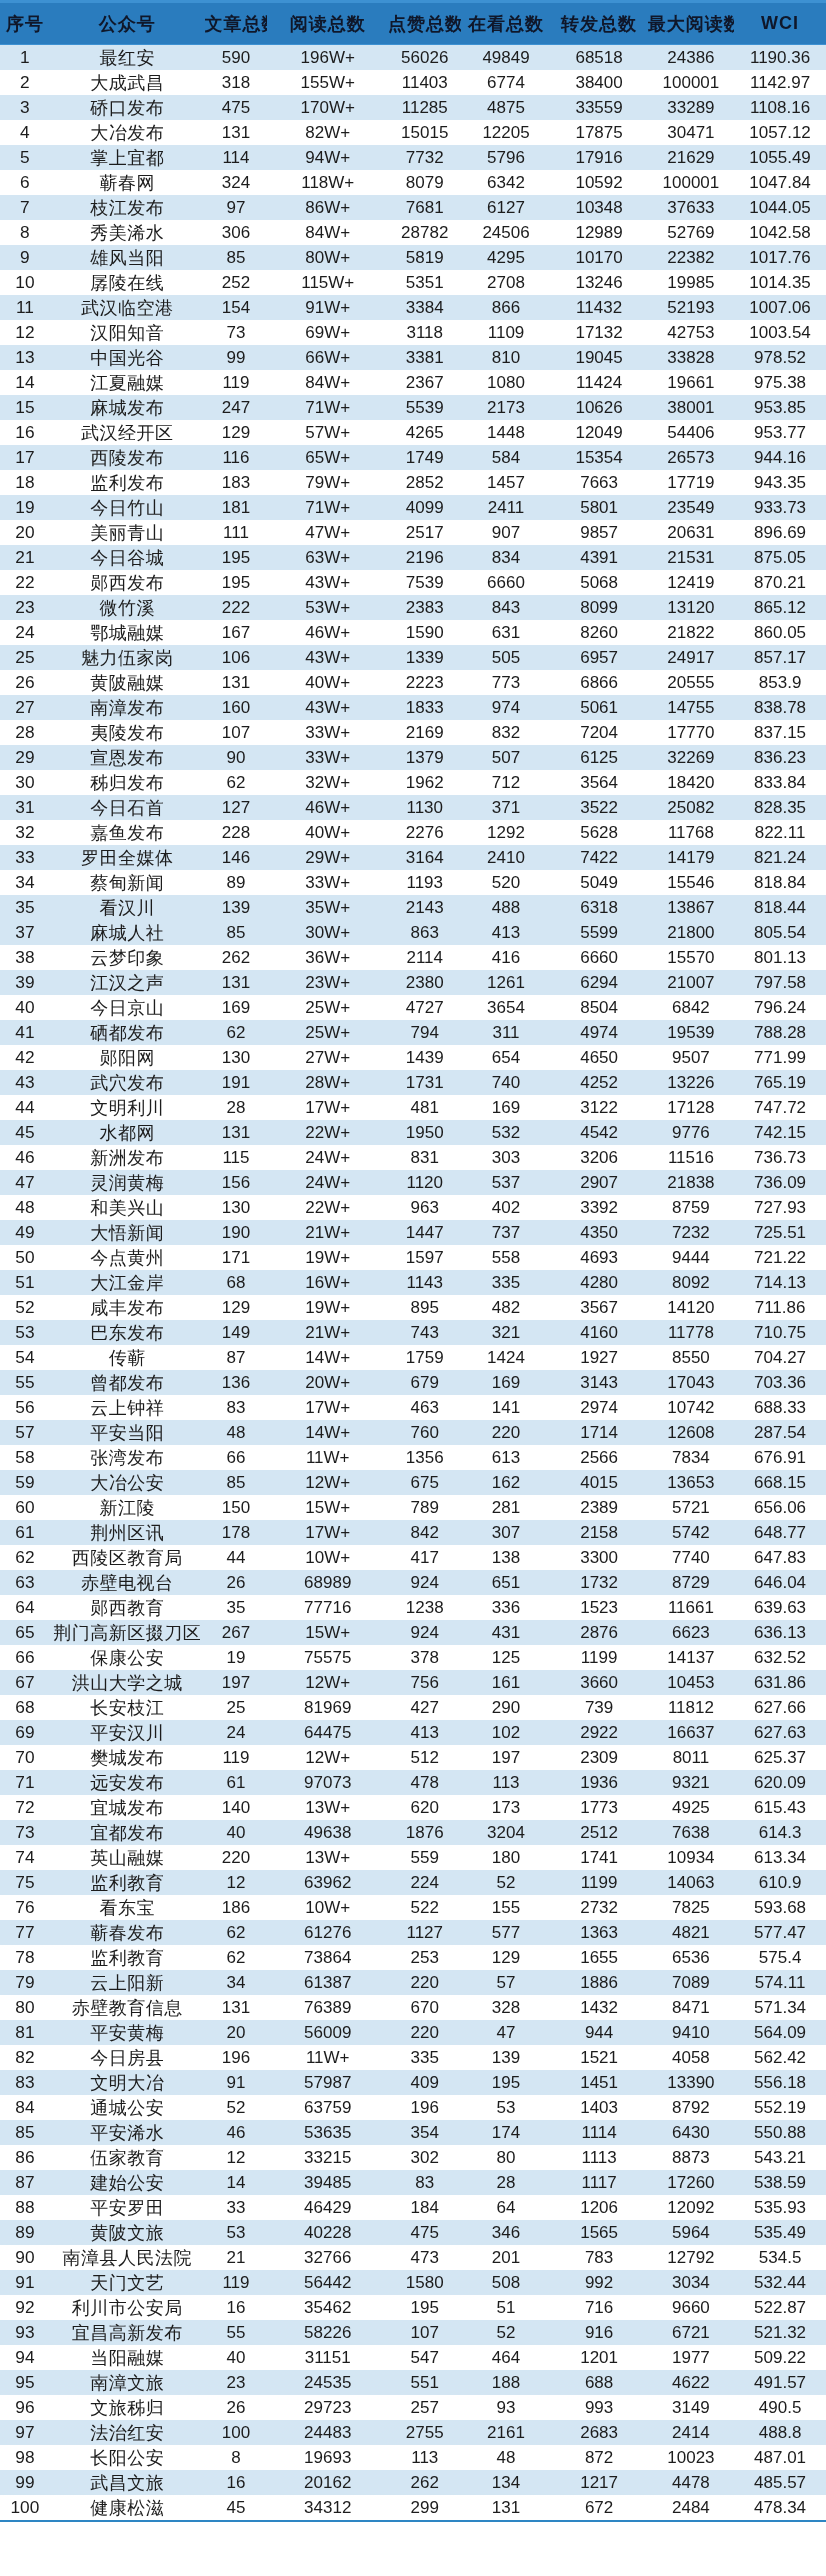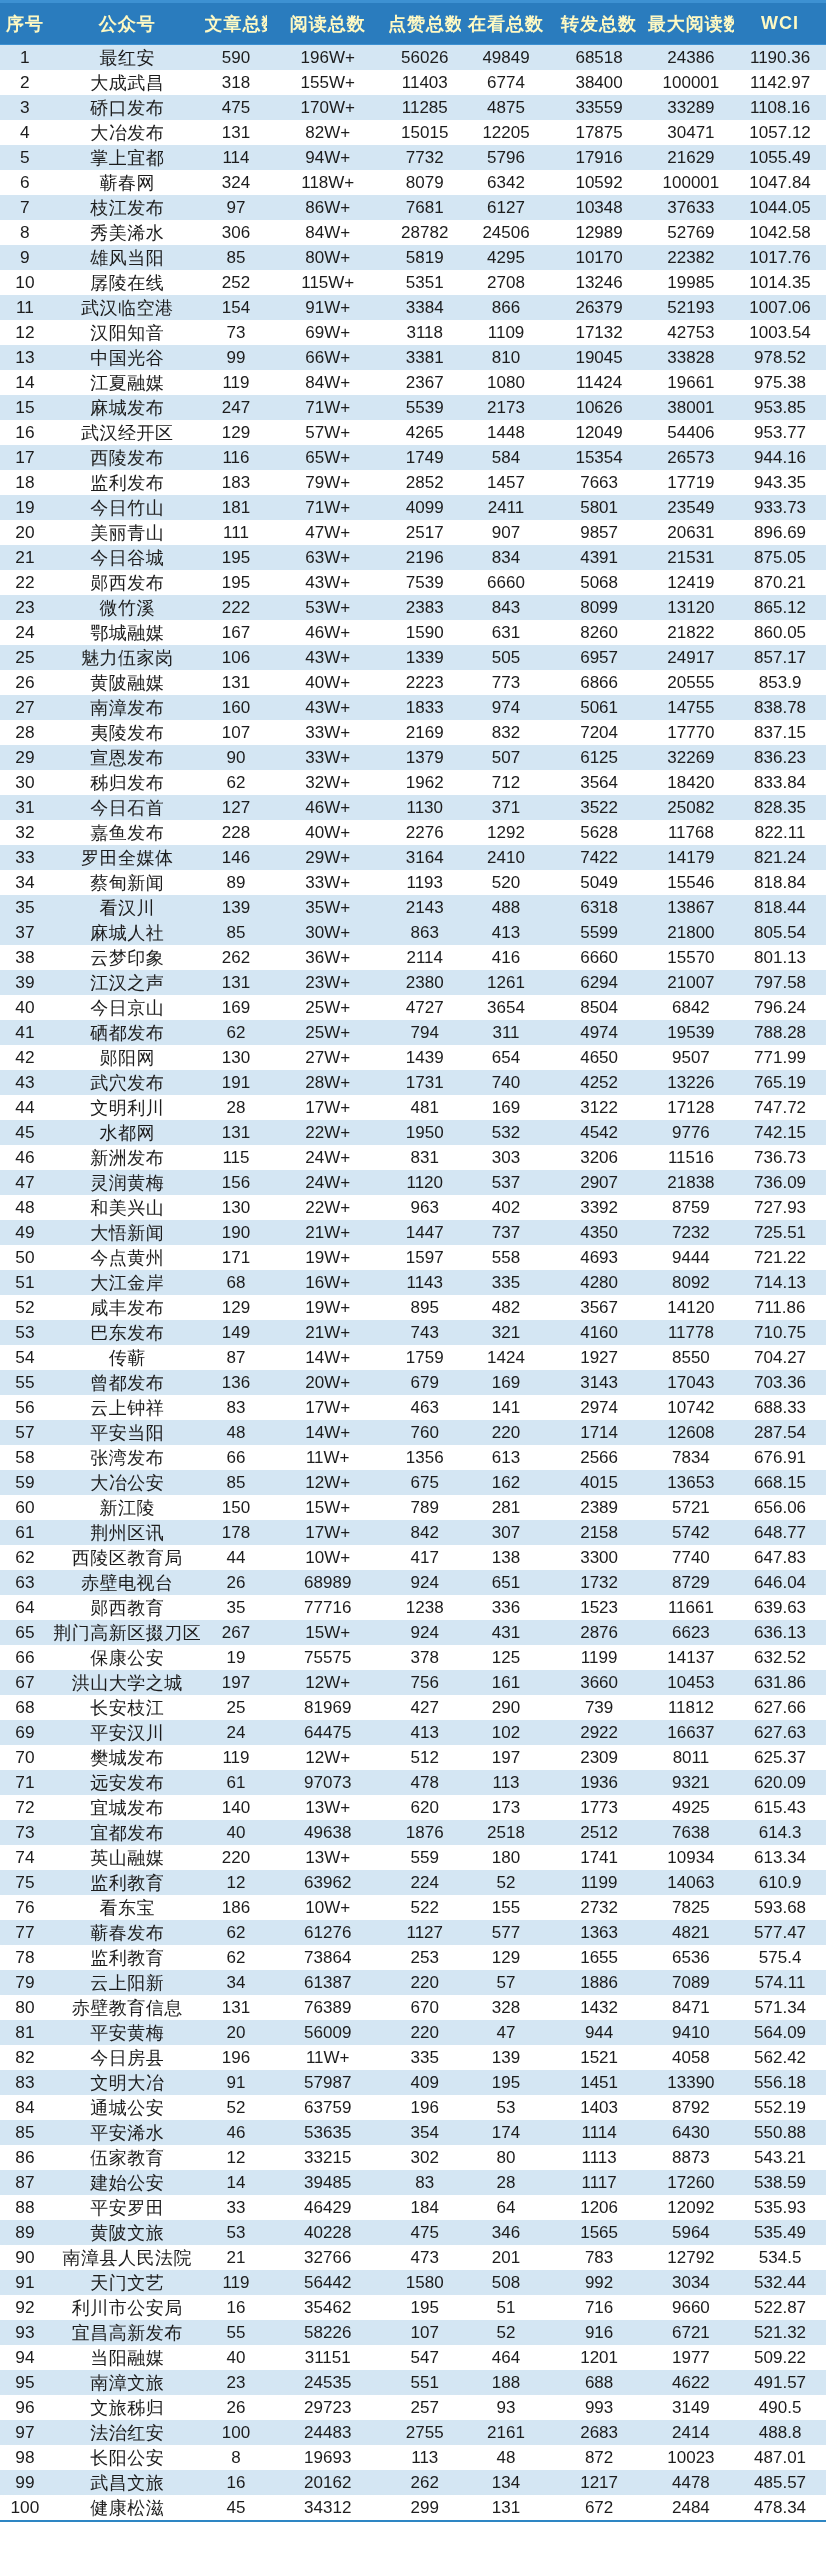--- a/index.html
+++ b/index.html
@@ -15,21 +15,21 @@
     box-sizing: border-box;
   }
   .thead {
     display: flex;
     height: 41px;
     background: #2a7cbe;
     border-bottom: 1.6px solid #3d91d2;
     align-items: center;
   }
   .thead .cell {
-    color: #fef9c3;
+    color: #0f172a;
     font-size: 18px;
     font-weight: bold;
     letter-spacing: 1px;
   }
   .row {
     display: flex;
     height: 25px;
     align-items: center;
   }
   .row.alt { background: #d4e6f3; }
@@ -179,21 +179,21 @@
         <div class="cell c7">19985</div>
         <div class="cell c8">1014.35</div>
       </div>
       <div class="row alt">
         <div class="cell c0">11</div>
         <div class="cell c1">武汉临空港</div>
         <div class="cell c2">154</div>
         <div class="cell c3">91W+</div>
         <div class="cell c4">3384</div>
         <div class="cell c5">866</div>
-        <div class="cell c6">26379</div>
+        <div class="cell c6">11432</div>
         <div class="cell c7">52193</div>
         <div class="cell c8">1007.06</div>
       </div>
       <div class="row plain">
         <div class="cell c0">12</div>
         <div class="cell c1">汉阳知音</div>
         <div class="cell c2">73</div>
         <div class="cell c3">69W+</div>
         <div class="cell c4">3118</div>
         <div class="cell c5">1109</div>
@@ -849,21 +849,21 @@
         <div class="cell c6">1773</div>
         <div class="cell c7">4925</div>
         <div class="cell c8">615.43</div>
       </div>
       <div class="row alt">
         <div class="cell c0">73</div>
         <div class="cell c1">宜都发布</div>
         <div class="cell c2">40</div>
         <div class="cell c3">49638</div>
         <div class="cell c4">1876</div>
-        <div class="cell c5">2518</div>
+        <div class="cell c5">3204</div>
         <div class="cell c6">2512</div>
         <div class="cell c7">7638</div>
         <div class="cell c8">614.3</div>
       </div>
       <div class="row plain">
         <div class="cell c0">74</div>
         <div class="cell c1">英山融媒</div>
         <div class="cell c2">220</div>
         <div class="cell c3">13W+</div>
         <div class="cell c4">559</div>

